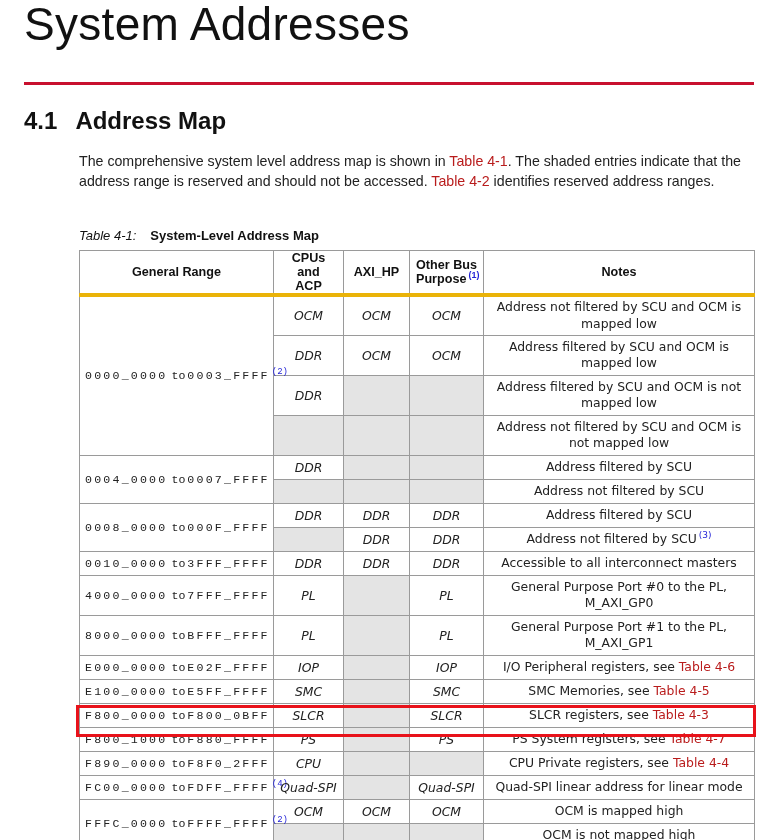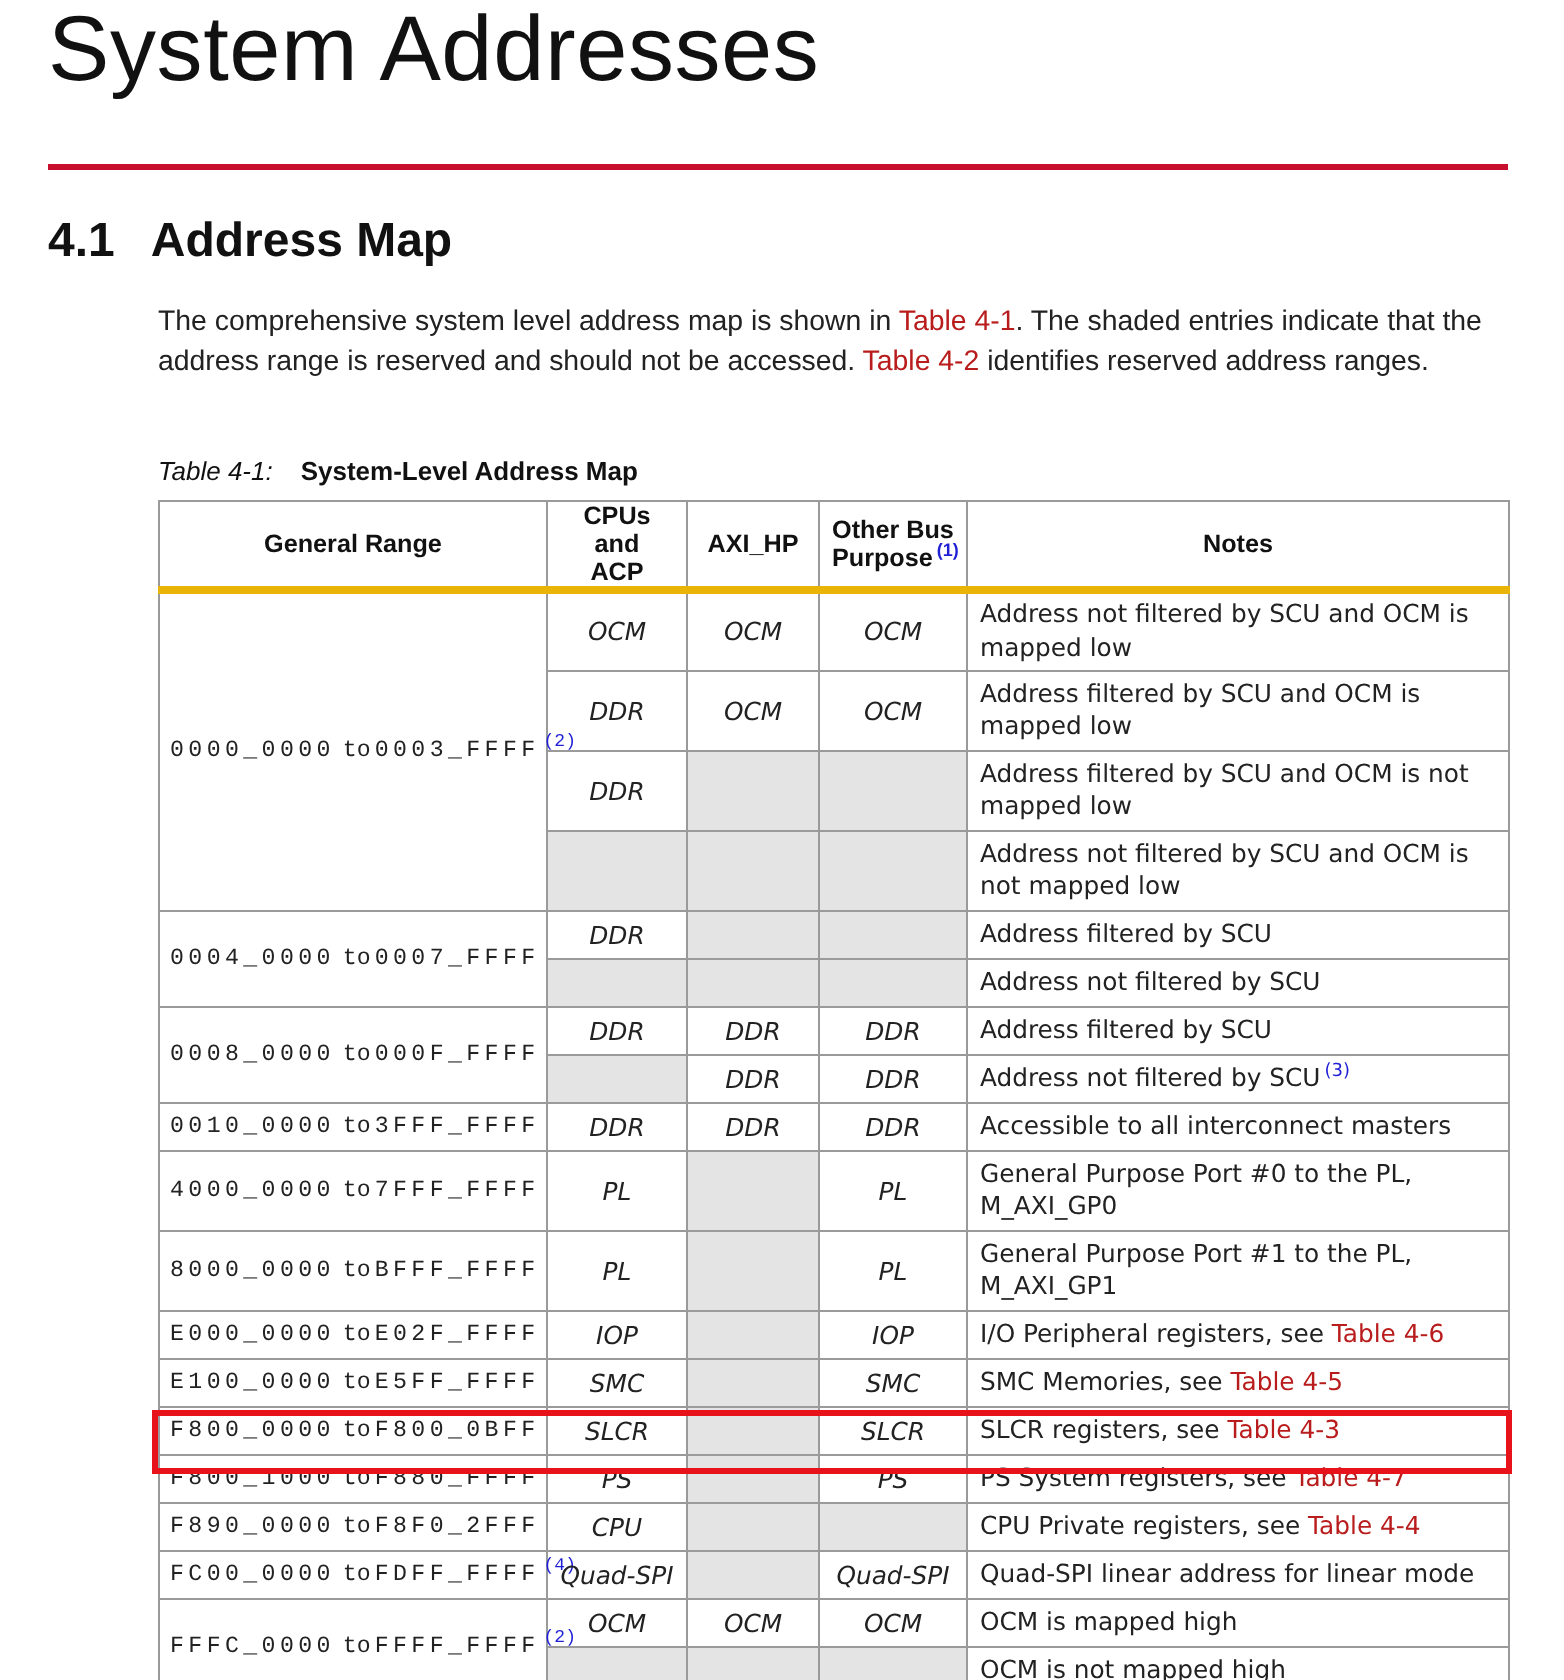--- a/index.html
+++ b/index.html
@@ -24,21 +24,21 @@
   table.amap th, table.amap td { border: 1px solid #9a9a9a; padding: 0 6px; font-size: 12.4px; }
   table.amap th { font-weight: 700; font-size: 12.6px; text-align: center; height: 39px;
                   line-height: 14px; font-family: "Liberation Sans", sans-serif; color: #111; }
   table.amap thead tr { border-bottom: 2px solid #c8102e; }
   table.amap thead th { border-bottom: 4px solid #eab308; }
   table.amap td.addr { font-family: Liberation Mono, monospace; font-size: 11.6px;
                        letter-spacing: 2.2px; color: #222; white-space: nowrap; padding-left: 5px; }
   table.amap td.addr .to { letter-spacing: 0; margin: 0 2px 0 4px; }
   table.amap td.c { text-align: center; color: #222; font-style: italic; }
   table.amap td.res { background: #e4e4e4; }
-  table.amap td.note { text-align: left; color: #222; line-height: 16.5px; padding: 2px 6px; }
+  table.amap td.note { text-align: center; color: #222; line-height: 16.5px; padding: 2px 6px; }
   sup.fn { font-size: 9px; color: #1f1fd6; vertical-align: super; line-height: 0; letter-spacing: 0; margin-left: 2px; }
   .r2 { height: 40px; }
   .r1 { height: 24px; }
   .hl { position: absolute; left: 76px; top: 705px; width: 674px; height: 26px;
         border: 3px solid #e8121a; pointer-events: none; }
 </style>
 </head>
 <body>
 
 <div class="h1">System Addresses</div>

